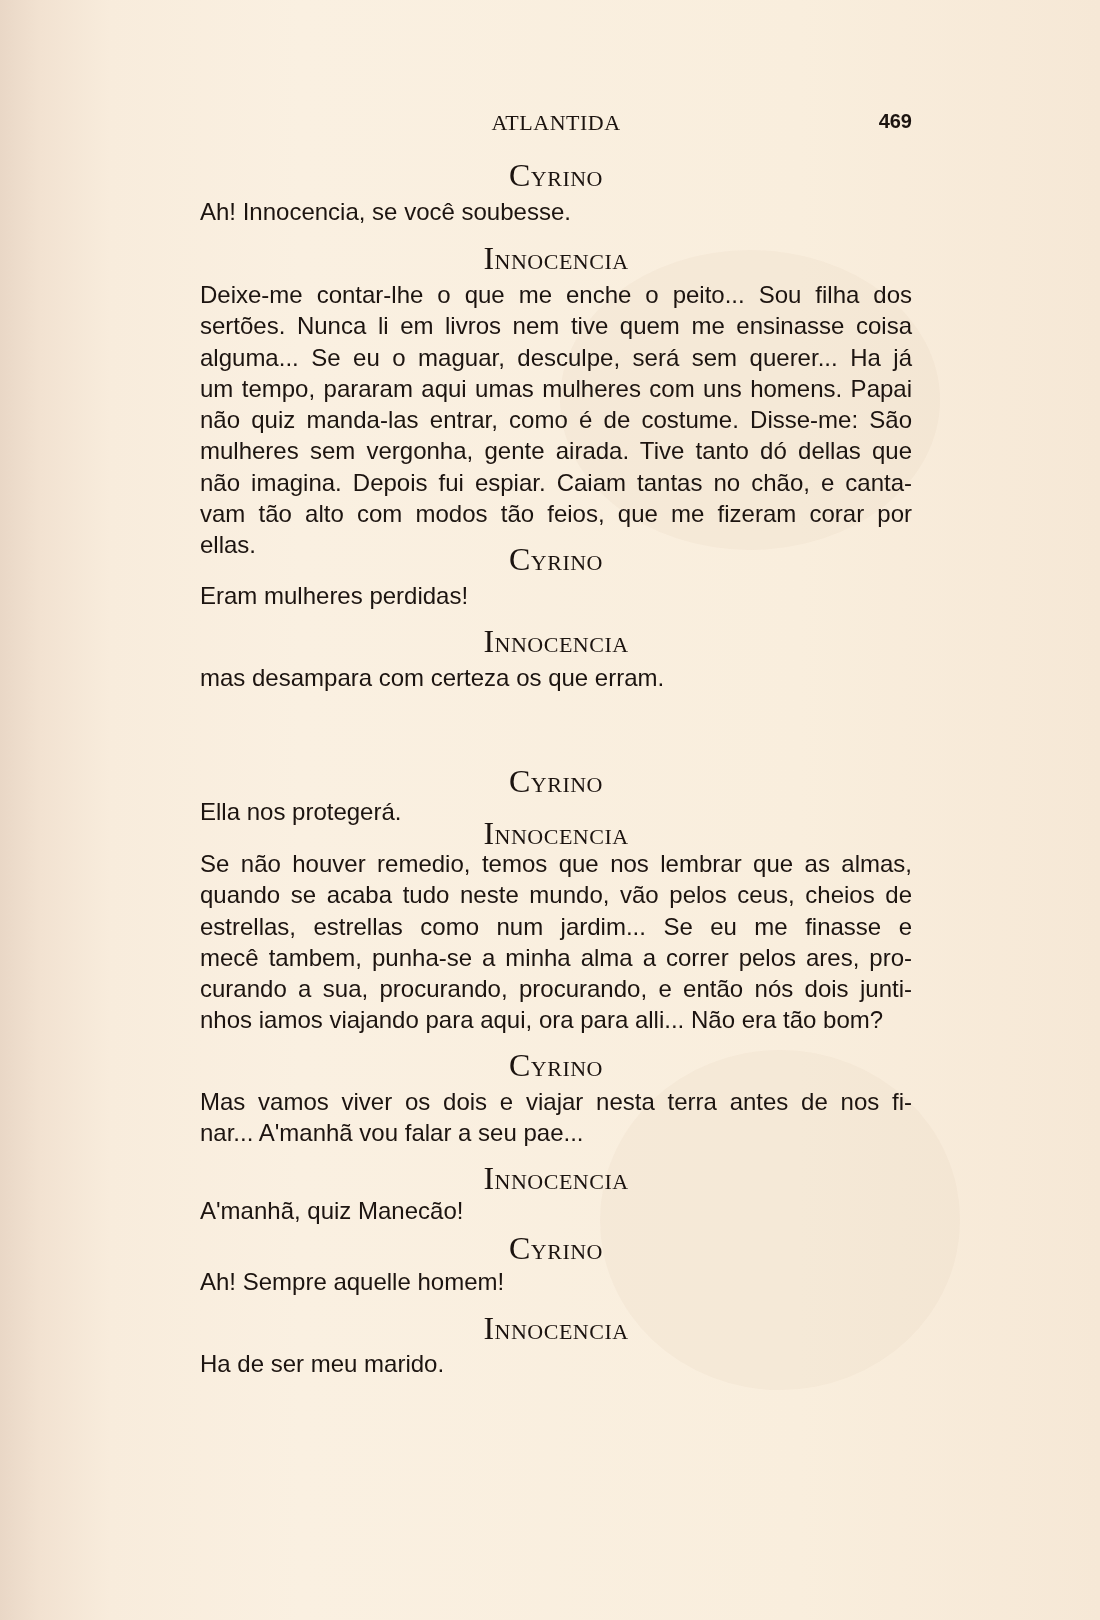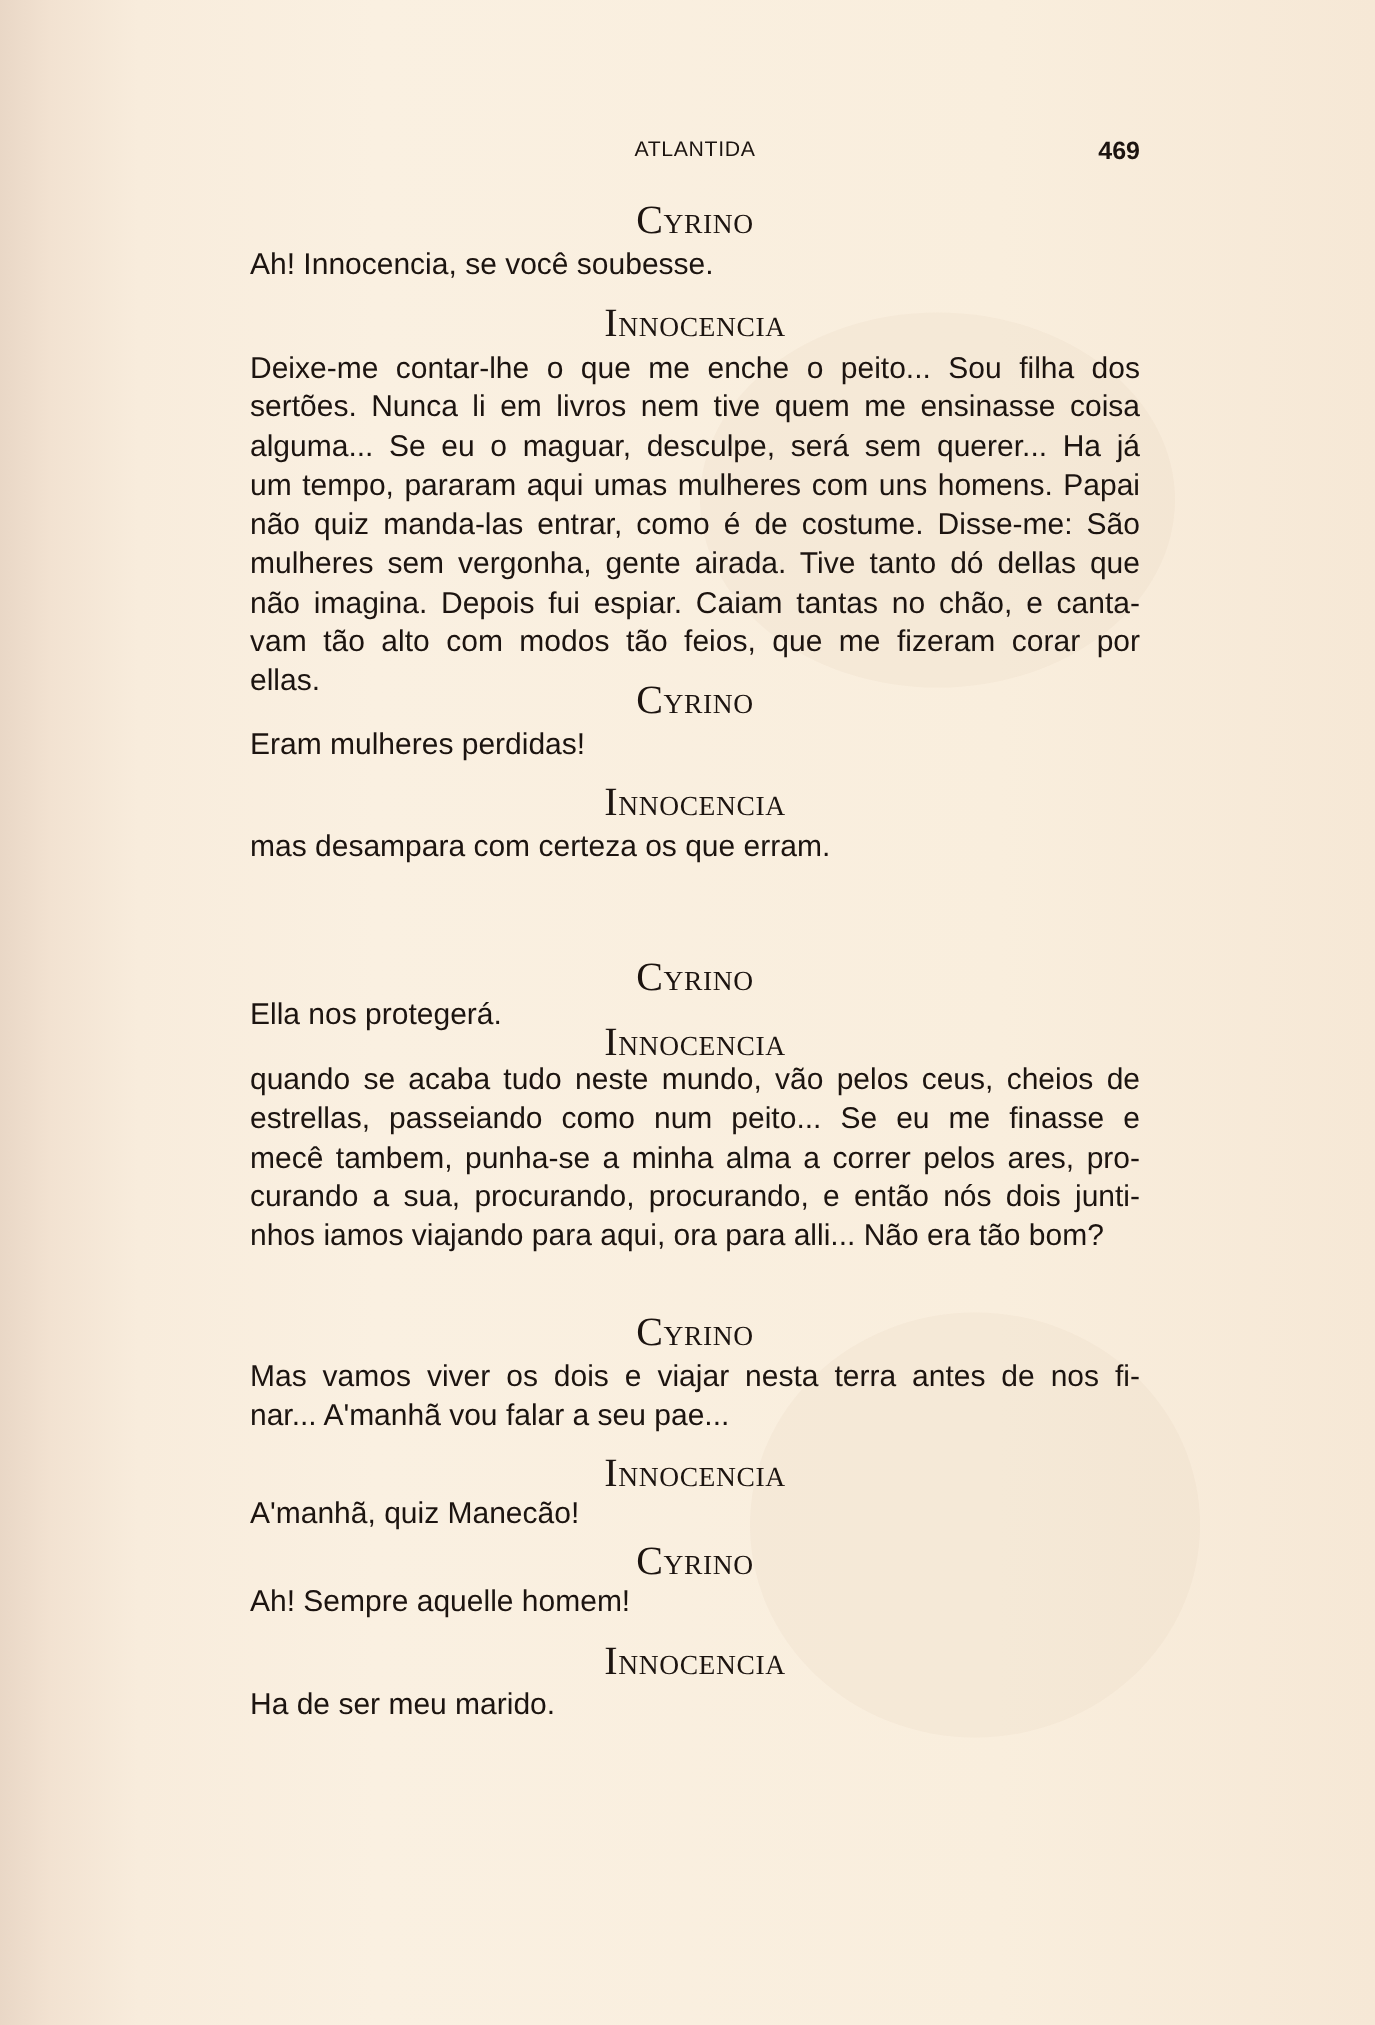--- a/index.html
+++ b/index.html
@@ -12,22 +12,22 @@
   .page {
     position: relative; width: 1100px; height: 1620px;
     background:
       linear-gradient(to right, #e9d7c6 0px, #f2e2d1 40px, #f8ecdc 110px, #faf0e1 300px, #f9eedd 800px, #f6e8d6 1100px);
   }
   .running-head {
     position: absolute; top: 110px; left: 200px; width: 712px; height: 30px;
   }
   .running-title {
     position: absolute; left: 0; right: 0; text-align: center;
-    font-family: Liberation Sans, sans-serif;
-    font-size: 17px; letter-spacing: 0.5px; top: 0;
+    font-family: Liberation Serif, serif;
+    font-size: 22px; letter-spacing: 0.5px; top: 0;
   }
   .page-number {
     position: absolute; right: 0; top: 0;
     font-family: "Liberation Sans", "DejaVu Sans", sans-serif;
     font-size: 20px; font-weight: bold;
   }
   .body { position: absolute; left: 200px; top: 160px; width: 712px; }
   .speaker {
     text-align: center; font-variant: small-caps;
     font-size: 32px; letter-spacing: 0.5px;
@@ -86,22 +86,23 @@
       <span class="line last">mas desampara com certeza os que erram.</span>
     </div>
 
     <div class="speaker" style="top:606px">Cyrino</div>
     <div class="speech" style="top:636px">
       <span class="line last">Ella nos protegerá.</span>
     </div>
 
     <div class="speaker" style="top:658px">Innocencia</div>
     <div class="speech" style="top:688px">
+      <span class="line">Se não houver remedio, temos que nos lembrar que as almas,</span>
       <span class="line">quando se acaba tudo neste mundo, vão pelos ceus, cheios de</span>
-      <span class="line">estrellas, passeiando como num peito... Se eu me finasse e</span>
+      <span class="line">estrellas, estrellas como num jardim... Se eu me finasse e</span>
       <span class="line">mecê tambem, punha-se a minha alma a correr pelos ares, pro-</span>
       <span class="line">curando a sua, procurando, procurando, e então nós dois junti-</span>
       <span class="line last">nhos iamos viajando para aqui, ora para alli... Não era tão bom?</span>
     </div>
 
     <div class="speaker" style="top:890px">Cyrino</div>
     <div class="speech" style="top:926px">
       <span class="line">Mas vamos viver os dois e viajar nesta terra antes de nos fi-</span>
       <span class="line last">nar... A'manhã vou falar a seu pae...</span>
     </div>

